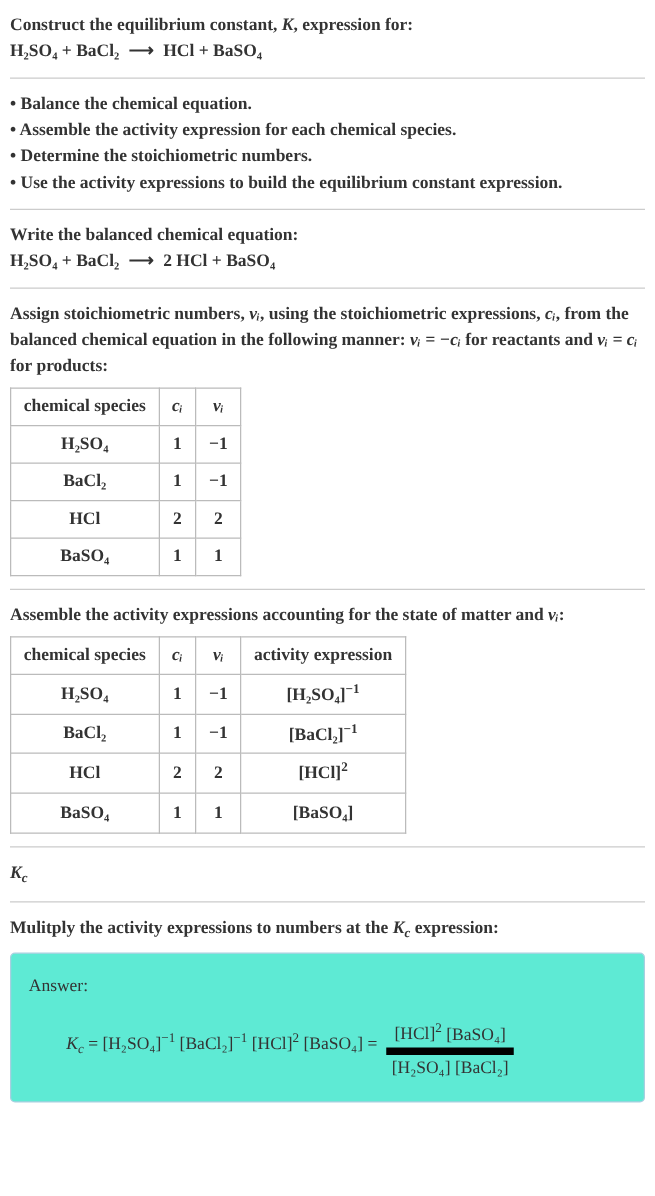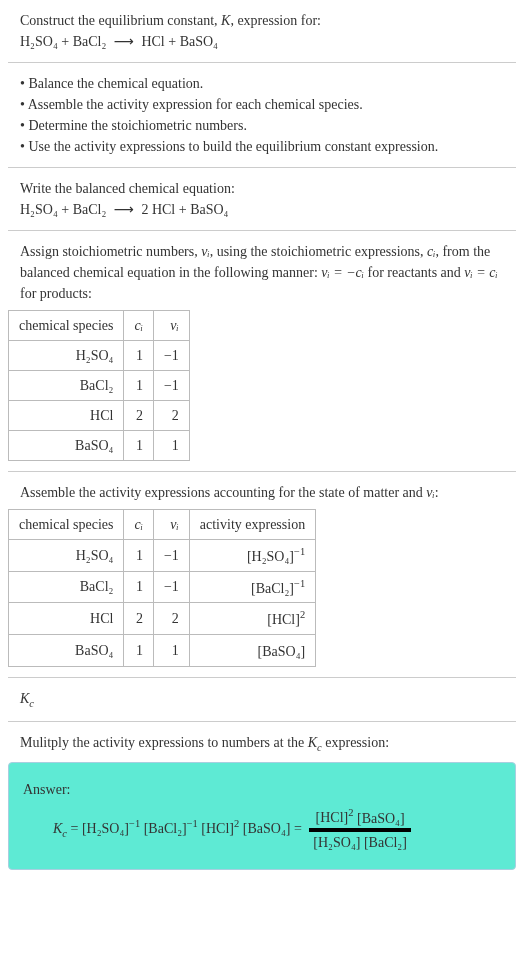--- a/index.html
+++ b/index.html
@@ -11,50 +11,50 @@
     padding: 4px 8px;
     width: 524px;
     box-sizing: border-box;
     line-height: 1.5;
   }
   hr.sep {
     border: none;
     border-top: 1px solid #ccc;
     margin: 10px 0;
   }
-  .block { margin: 6px 12px; }
+  .block { margin: 6px 0; font-weight: bold; }
   .eq { font-family: Georgia, serif; }
   sub { font-size: 0.75em; vertical-align: sub; }
   sup { font-size: 0.75em; vertical-align: super; }
   .italic { font-style: italic; }
   table.data {
     border-collapse: collapse;
     margin: 6px 0;
   }
   table.data td, table.data th {
     border: 1px solid #bbb;
     padding: 4px 10px;
-    text-align: right;
-    font-weight: normal;
+    text-align: center;
+    font-weight: bold;
   }
   table.data th { background: #fff; }
   .answer-box {
     background: #5eead4;
     border: 1px solid #a8cfe0;
     border-radius: 4px;
     padding: 16px 14px;
     margin: 6px 0;
   }
   .frac {
     display: inline-block;
     vertical-align: middle;
     text-align: center;
     margin: 0 4px;
   }
-  .frac .num { display:block; border-bottom:4px solid #000000; padding:0 4px;}
+  .frac .num { display:block; border-bottom:6px solid #000000; padding:0 4px;margin-top:10px;}
   .frac .den { display:block; padding:0 4px;}
   .nowrap { white-space: nowrap; text-align: right; }
   .arrow { display:inline-block; padding:0 4px;}
 </style>
 </head>
 <body>
 
 <div class="block">
   <span>Construct the equilibrium constant, </span><span class="italic">K</span><span>, expression for:</span><br>
   <span class="eq nowrap">

